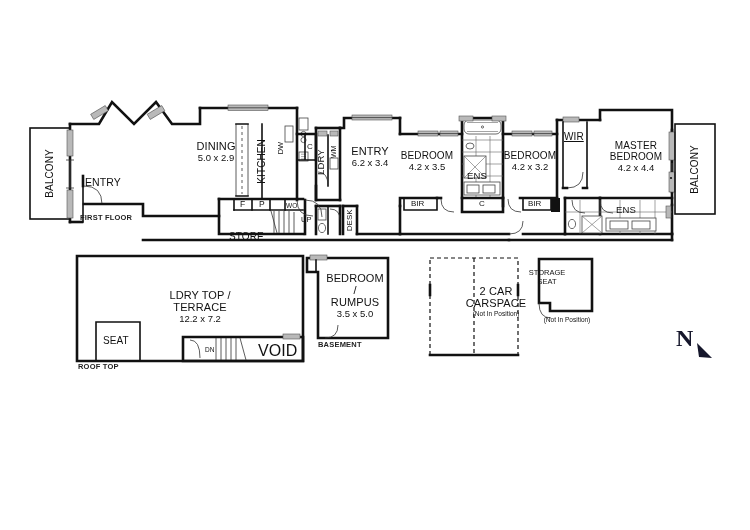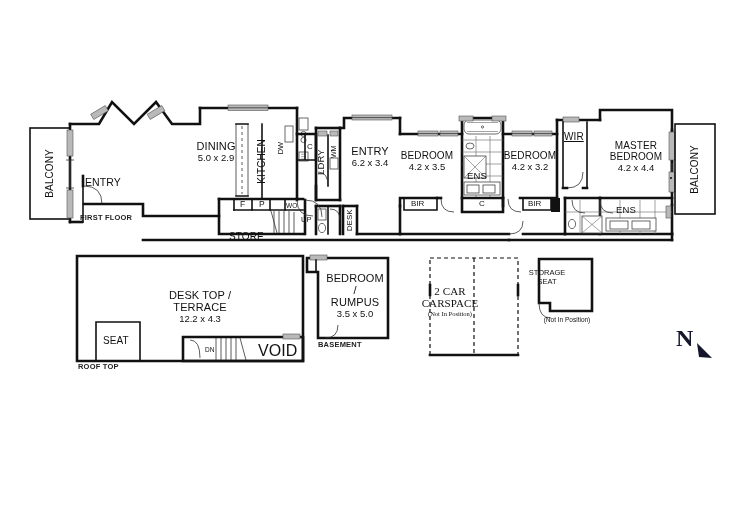--- a/index.html
+++ b/index.html
@@ -319,37 +319,37 @@
 
   <div class="lbl tiny" style="left:301px;top:216px;font-size:7.5px;">UP</div>
 
   <div class="lbl tiny" style="left:411px;top:200px;font-size:8px;">BIR</div>
 
   <div class="lbl tiny" style="left:479px;top:200px;font-size:8px;">C</div>
 
   <div class="lbl tiny" style="left:528px;top:200px;font-size:8px;">BIR</div>
 
   <div class="room-block" style="left:150px;top:289px;width:100px;">
-    <div class="room-name">DESK TOP /</div>
+    <div class="room-name">LDRY TOP /</div>
     <div class="room-name">TERRACE</div>
-    <div class="room-dim">12.2 x 4.3</div>
+    <div class="room-dim">12.2 x 7.2</div>
   </div>
   <div class="lbl room-name" style="left:103px;top:336px;font-size:10px;">SEAT</div>
   <div class="lbl room-name" style="left:258px;top:342px;font-size:16px;">VOID</div>
   <div class="lbl tiny" style="left:205px;top:346px;font-size:6.5px;">DN</div>
   <div class="lbl floor-tag" style="left:78px;top:363px;">ROOF TOP</div>
 
   <div class="room-block" style="left:325px;top:272px;width:60px;">
     <div class="room-name">BEDROOM /</div>
     <div class="room-name">RUMPUS</div>
     <div class="room-dim">3.5 x 5.0</div>
   </div>
   <div class="lbl floor-tag" style="left:318px;top:341px;">BASEMENT</div>
 
-  <div class="room-block" style="left:410px;top:285px;width:80px;font-family:Liberation Serif, serif;">
+  <div class="room-block" style="left:456px;top:285px;width:80px;">
     <div class="room-name">2 CAR</div>
     <div class="room-name">CARSPACE</div>
     <div class="micro" style="font-size:6.5px;margin-top:1px;">(Not In Position)</div>
   </div>
 
   <div class="room-block" style="left:517px;top:268px;width:60px;">
     <div class="tiny" style="font-size:7.5px;">STORAGE</div>
     <div class="tiny" style="font-size:7.5px;">SEAT</div>
   </div>
   <div class="lbl micro" style="left:537px;top:316px;width:60px;font-size:6.5px;">(Not In Position)</div>

